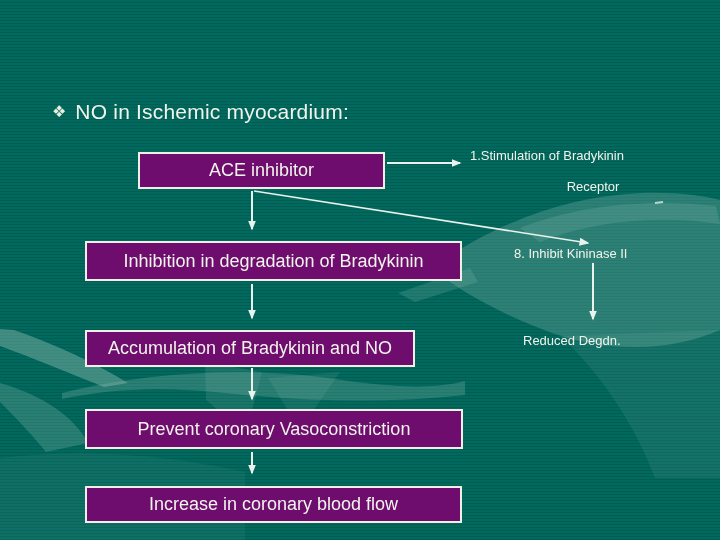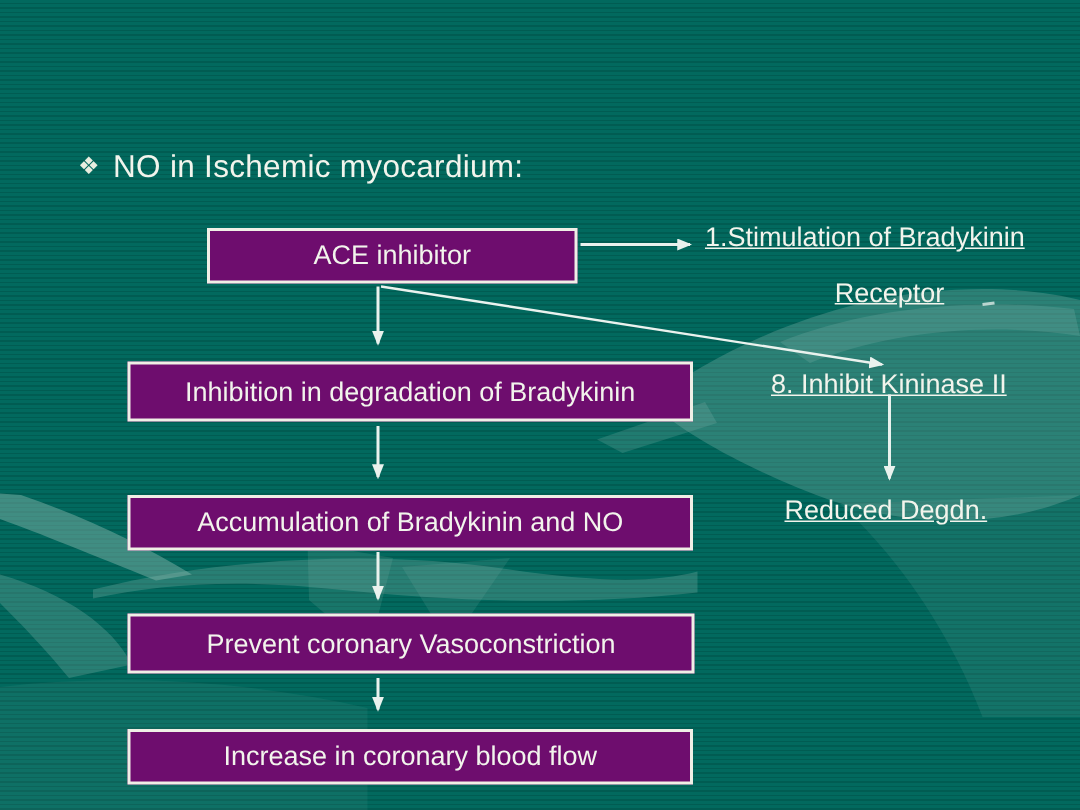--- a/index.html
+++ b/index.html
@@ -28,24 +28,24 @@
     position:absolute;
     box-sizing:border-box;
     background:var(--box-purple,#6E0D6E);
     border:2px solid var(--box-border,#F0EFE6);
     color:var(--text-white,#F6F4EE);
     display:flex;align-items:center;justify-content:center;
     font-size:18px;text-align:center;
   }
   .box-ace{left:138px;top:152px;width:247px;height:37px;}
   .box-inhibition{left:85px;top:241px;width:377px;height:40px;}
-  .box-accumulation{left:85px;top:330px;width:377px;height:37px;}
+  .box-accumulation{left:85px;top:330px;width:330px;height:37px;}
   .box-prevent{left:85px;top:409px;width:378px;height:40px;}
   .box-increase{left:85px;top:486px;width:377px;height:37px;}
-  .note{position:absolute;color:var(--text-white,#F2F4EC);font-size:18px;text-decoration:underline;}
+  .note{position:absolute;color:var(--text-white,#F2F4EC);font-size:13px;}
   .note-1{left:470px;top:148px;width:246px;}
   .note-1 .l1{white-space:nowrap;}
   .note-1 .l2{text-align:center;margin-top:16px;}
   .note-2{left:514px;top:246px;white-space:nowrap;}
   .note-3{left:523px;top:330px;line-height:21px;}
 </style>
 </head>
 <body>
 
 <div class="slide">

